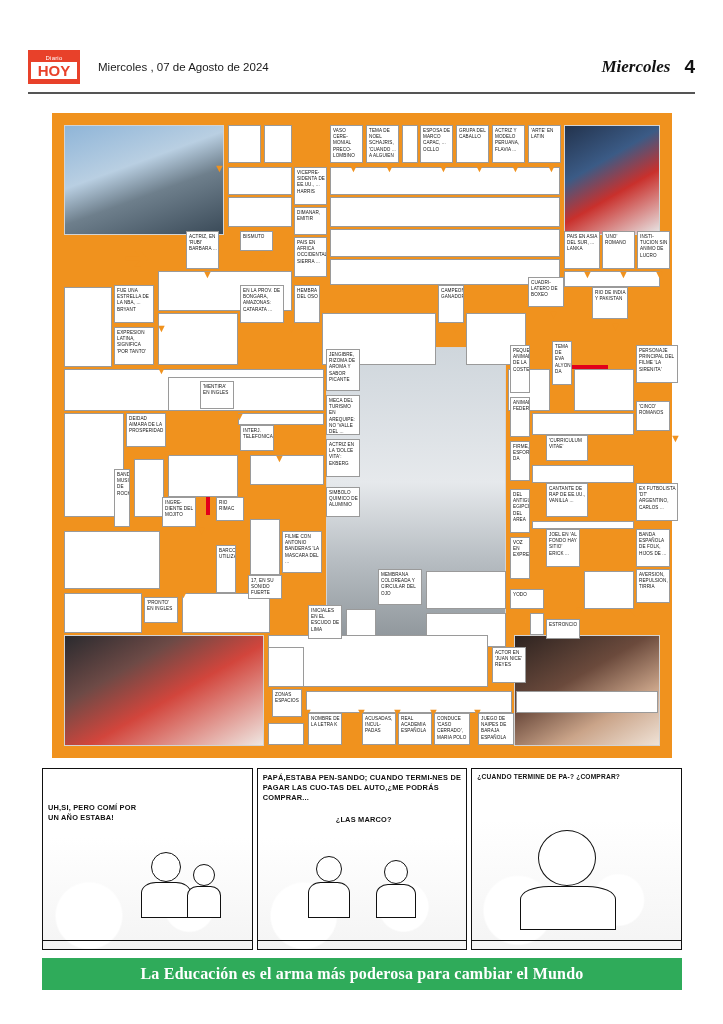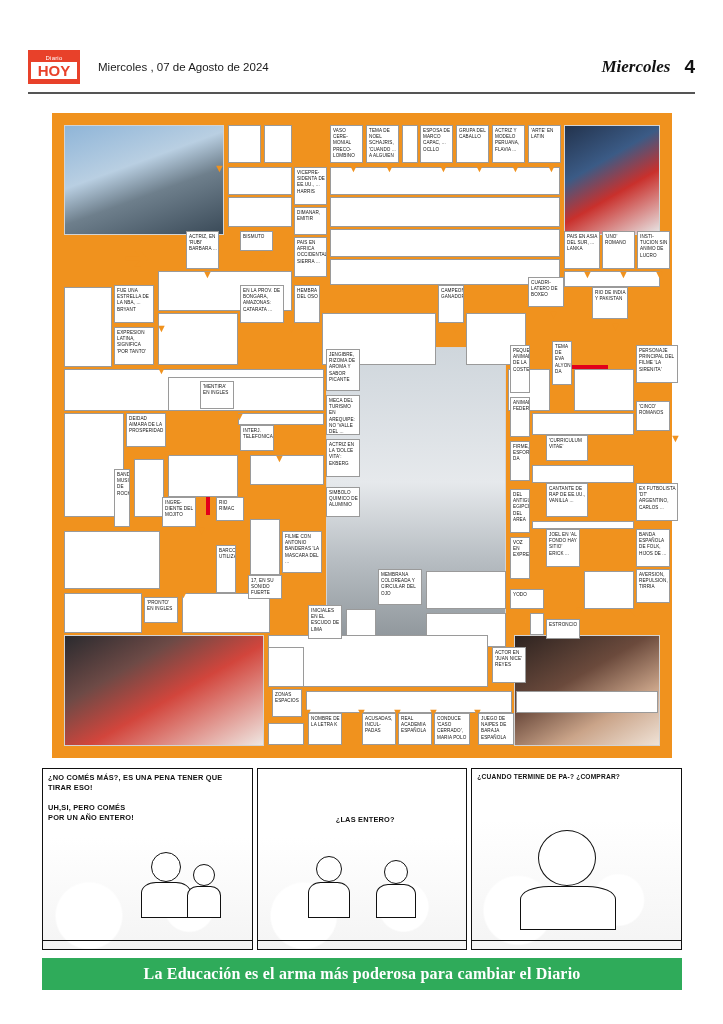--- a/index.html
+++ b/index.html
@@ -363,33 +363,33 @@
     <div class="clue" style="left:304px;top:594px;width:34px;height:32px;">ACUSADAS, INCUL-PADAS</div>
     <div class="clue" style="left:340px;top:594px;width:34px;height:32px;">REAL ACADEMIA ESPAÑOLA</div>
     <div class="clue" style="left:376px;top:594px;width:36px;height:32px;">CONDUCE 'CASO CERRADO', MARIA POLO</div>
     <div class="clue" style="left:420px;top:594px;width:36px;height:32px;">JUEGO DE NAIPES DE BARAJA ESPAÑOLA</div>
   </div>
 </div>
 
 <div id="comic">
 
   <div class="comic-panel">
-    <div class="comic-text">¿NO COMÉS MÁS?, ES UNA PENA TENER QUE TIRAR ESO!</div>
-    <div class="comic-text" style="top:34px;width:96px;">UH,SI, PERO COMÉS POR UN AÑO ENTERO!</div>
+    <div class="comic-text" style="top:34px;width:96px;">UH,SI, PERO COMÍ POR UN AÑO ESTABA!</div>
     <div class="comic-art">
       <div class="fig" style="left:108px;top:14px;width:30px;height:30px;"></div>
       <div class="fig-body" style="left:98px;top:44px;width:50px;height:36px;"></div>
       <div class="fig" style="left:150px;top:26px;width:22px;height:22px;"></div>
       <div class="fig-body" style="left:144px;top:48px;width:34px;height:32px;"></div>
       <div class="ground"></div>
     </div>
   </div>
 
   <div class="comic-panel">
-    <div class="comic-text" style="top:46px;left:78px;width:80px;">¿LAS ENTERO?</div>
+    <div class="comic-text">PAPÁ,ESTABA PEN-SANDO; CUANDO TERMI-NES DE PAGAR LAS CUO-TAS DEL AUTO,¿ME PODRÁS COMPRAR...</div>
+    <div class="comic-text" style="top:46px;left:78px;width:80px;">¿LAS MARCO?</div>
     <div class="comic-art">
       <div class="fig" style="left:58px;top:18px;width:26px;height:26px;"></div>
       <div class="fig-body" style="left:50px;top:44px;width:42px;height:36px;"></div>
       <div class="fig" style="left:126px;top:22px;width:24px;height:24px;"></div>
       <div class="fig-body" style="left:118px;top:46px;width:40px;height:34px;"></div>
       <div class="ground"></div>
     </div>
   </div>
 
   <div class="comic-panel">
@@ -397,14 +397,14 @@
     <div class="comic-art" style="height:72%;">
       <div class="fig" style="left:66px;top:10px;width:58px;height:56px;"></div>
       <div class="fig-body" style="left:48px;top:66px;width:96px;height:44px;"></div>
       <div class="ground"></div>
     </div>
   </div>
 
 </div>
 
 <div id="footer-banner">
-  <span>La Educación es el arma más poderosa para cambiar el Diario</span>
+  <span>La Educación es el arma más poderosa para cambiar el Mundo</span>
 </div>
 
 </body></html>

